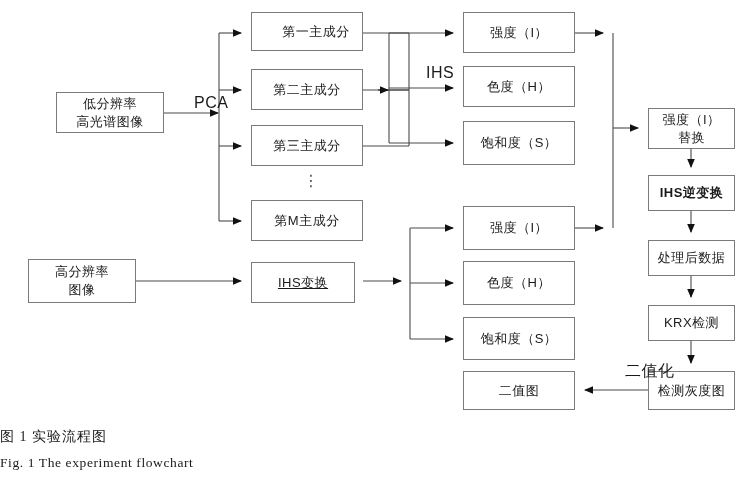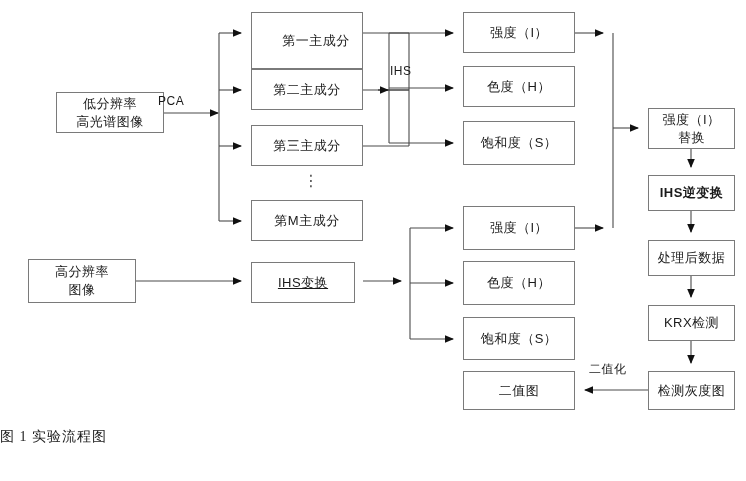--- a/index.html
+++ b/index.html
@@ -29,24 +29,25 @@
     color: #1a1a1a;
     font-size: 13px;
     line-height: 1.35;
     letter-spacing: 0.5px;
     white-space: pre-line;
     font-family: "Liberation Sans", "DejaVu Sans", sans-serif;
   }
   .edge-label {
     position: absolute;
     color: #1a1a1a;
-    font-size: 12px;
+    font-size: 16px;
     letter-spacing: 0.5px;
     white-space: nowrap;
     font-family: "Liberation Sans", "DejaVu Sans", sans-serif;
+    margin-left: 36px;
   }
   .dots {
     position: absolute;
     color: #555555;
     font-size: 16px;
     line-height: 1;
     letter-spacing: 0;
     font-family: "DejaVu Sans", sans-serif;
   }
   svg.wires {
@@ -166,21 +167,21 @@
       <path d="M691,276 L691,297" marker-end="url(#ah)"></path>
       <path d="M691,341 L691,363" marker-end="url(#ah)"></path>
 
       <path d="M648,390 L585,390" marker-end="url(#ahl)"></path>
     </g>
   </svg>
 
   <div class="node" style="left:28px; top:92px; width:108px; height:41px;margin-left:28px;">低分辨率
 高光谱图像</div>
 
-  <div class="node" style="left:251px; top:12px; width:112px; height:57px;padding-left:18px;">第一主成分</div>
+  <div class="node" style="left:251px; top:12px; width:112px; height:39px;padding-left:18px;">第一主成分</div>
 
   <div class="node" style="left:251px; top:69px; width:112px; height:41px;">第二主成分</div>
 
   <div class="node" style="left:251px; top:125px; width:112px; height:41px;">第三主成分</div>
 
   <div class="dots" style="left:303px; top:173px;">⋮</div>
 
   <div class="node" style="left:251px; top:200px; width:112px; height:41px;">第M主成分</div>
 
   <div class="node" style="left:28px; top:259px; width:108px; height:44px;">高分辨率
@@ -214,15 +215,16 @@
   <div class="node" style="left:648px; top:371px; width:87px; height:39px;">检测灰度图</div>
 
   <div class="edge-label" style="left:158px; top:94px;">PCA</div>
 
   <div class="edge-label" style="left:390px; top:64px;">IHS</div>
 
   <div class="edge-label" style="left:589px; top:361px;">二值化</div>
 
   <div class="caption" id="caption-cn">图 1    实验流程图</div>
 
+  <div class="caption" id="caption-en">Fig. 1    The experiment flowchart</div>
 
 
 </div>
 
 </body></html>

